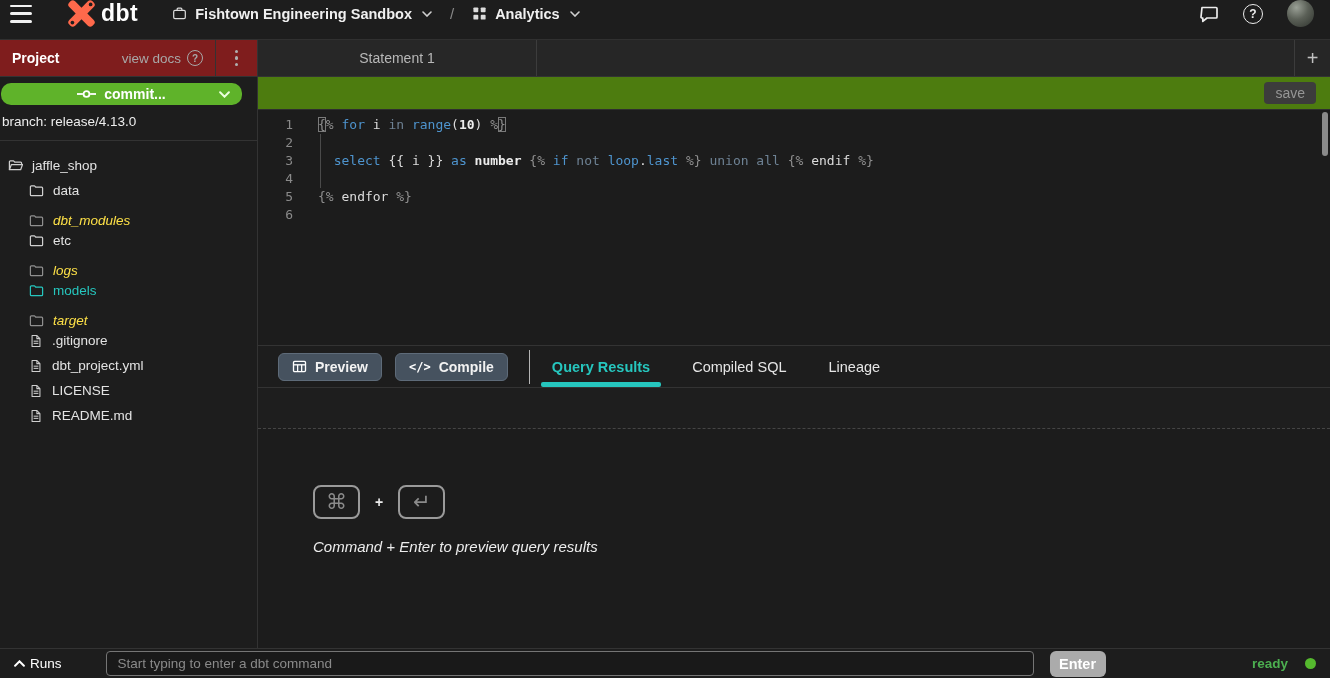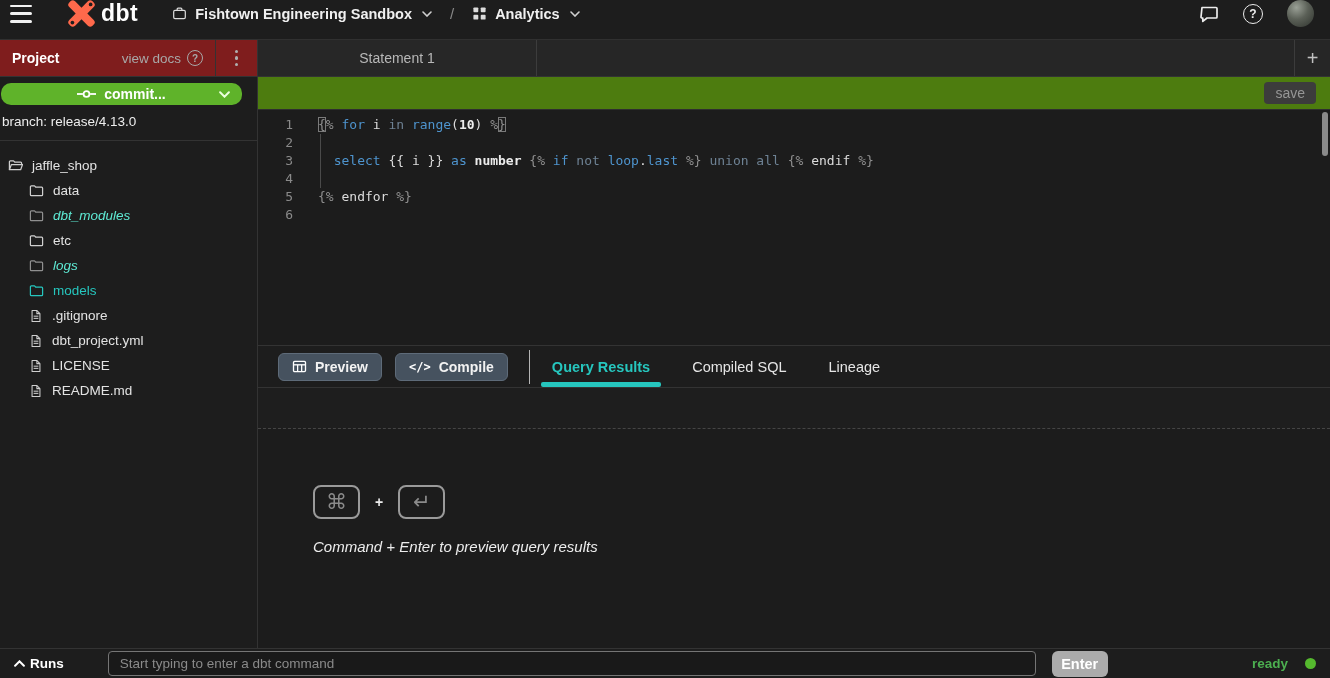--- a/index.html
+++ b/index.html
@@ -33,21 +33,21 @@
   .mini-help { width:16px; height:16px; border:1.4px solid #a8a8a8; border-radius:50%; display:grid; place-items:center; font-size:10px; font-weight:bold; color:#a8a8a8; }
   .kebab { width:42px; height:100%; margin-left:12px; border-left:1px solid #333; display:flex; flex-direction:column; align-items:center; justify-content:center; gap:3px; cursor:pointer; }
   .kebab i { width:3.5px; height:3.5px; background:#b0b0b0; border-radius:50%; }
   .commit-btn { margin:6px 15px 0 1px; height:22px; border:none; border-radius:10px; background:#5fb32a; color:#fff; font-size:14px; font-weight:bold; display:flex; align-items:center; justify-content:center; gap:8px; position:relative; cursor:pointer; font-family:"Liberation Sans",sans-serif; }
   .commit-btn .chev { position:absolute; right:12px; color:#eaffdc; }
   .branch-label { margin:9px 0 0 2px; font-size:13.5px; color:#ededed; }
   .tree-wrap { margin-top:11px; border-top:1px solid #333; padding-top:12px; overflow:hidden; }
   .tree-item { height:25px; display:flex; align-items:center; gap:9px; padding-left:29px; font-size:13.5px; color:#e3e3e3; cursor:pointer; }
   .tree-item.root { padding-left:8px; }
   .tree-item .tree-icon { display:inline-flex; color:#cfcfcf; }
-  .tree-item.muted-italic { color:#5eead4; font-style:italic; }
+  .tree-item.muted-italic { color:#fde047; font-style:italic;align-items:flex-end; }
   .tree-item.muted-italic .tree-icon { color:#8f8f8f; }
   .tree-item.accent { color:#26c6be; }
   .tree-item.accent .tree-icon { color:#26c6be; }
 
   
   .content { flex:1; display:flex; flex-direction:column; min-width:0; }
   .tabbar { height:37px; flex:0 0 37px; background:#262626; border-bottom:1px solid #333; display:flex; align-items:stretch; }
   .editor-tab { width:279px; border-right:1px solid #3c3c3c; display:flex; align-items:center; justify-content:center; color:#b8b8b8; font-size:14px; cursor:pointer; background:#272727; }
   .tab-spacer { flex:1; }
   .new-tab { width:36px; border-left:1px solid #3c3c3c; display:flex; align-items:center; justify-content:center; color:#c0c0c0; font-size:20px; cursor:pointer; }
@@ -79,21 +79,21 @@
   .ptab.active .underline { position:absolute; left:-11px; right:-11px; bottom:0; height:5px; background:#26c6be; border-radius:2px; }
   .results-subbar { height:41px; flex:0 0 41px; background:#1e1e1e; border-bottom:1px dashed #454545; }
   .results-body { flex:1; background:#1c1c1c; padding:56px 0 0 55px; }
   .keys-row { display:flex; align-items:center; gap:15px; }
   .key { width:47px; height:34px; border:2px solid #9a9a9a; border-radius:8px; display:grid; place-items:center; color:#8a8a8a; font-size:21px; font-family:"DejaVu Sans",sans-serif; }
   .plus-sep { color:#ececec; font-size:14px; font-weight:bold; }
   .empty-caption { margin-top:19px; font-style:italic; font-size:15px; color:#ececec; }
 
   
   .cmdbar { height:30px; flex:0 0 30px; background:#1d1d1d; border-top:1px solid #333; display:flex; align-items:center; padding:0 14px; }
-  .runs-toggle { display:flex; align-items:center; gap:5px; color:#fff; font-size:13.5px; font-weight:bold; cursor:pointer; }
+  .runs-toggle { display:flex; align-items:center; gap:5px; color:#fff; font-size:13.5px; font-weight:normal; cursor:pointer; }
   .cmd-input { margin-left:44px; width:928px; height:25px; background:#191919; border:1px solid #757575; border-radius:4px; color:#e8e8e8; font-size:13.5px; padding:0 11px; outline:none; font-family:"Liberation Sans",sans-serif; }
   .cmd-input::placeholder { color:#8a8a8a; }
   .enter-btn { margin-left:16px; width:56px; height:26px; background:#ababab; border:none; border-radius:6px; color:#fff; font-size:14.5px; font-weight:bold; cursor:pointer; font-family:"Liberation Sans",sans-serif; }
   .ready-wrap { margin-left:auto; display:flex; align-items:center; gap:17px; }
   .ready-text { color:#4caf50; font-size:13.5px; font-weight:bold; }
   .ready-dot { width:11px; height:11px; border-radius:50%; background:#55b92e; }
 </style>
 </head>
 <body>
 
@@ -231,20 +231,28 @@
             <span>logs</span>
           </div>
           <div class="tree-item accent">
             <span class="tree-icon">
               <svg viewBox="0 0 16 16" width="15" height="15" fill="none" stroke="currentColor" stroke-width="1.3" stroke-linejoin="round">
                 <path d="M1.5 12.5 V4 a1 1 0 0 1 1 -1 h3.4 l1.4 1.5 h6.2 a1 1 0 0 1 1 1 v7 a1 1 0 0 1 -1 1 h-11 a1 1 0 0 1 -1 -1 z"></path>
               </svg>
             </span>
             <span>models</span>
           </div>
+          <div class="tree-item muted-italic">
+            <span class="tree-icon">
+              <svg viewBox="0 0 16 16" width="15" height="15" fill="none" stroke="currentColor" stroke-width="1.3" stroke-linejoin="round">
+                <path d="M1.5 12.5 V4 a1 1 0 0 1 1 -1 h3.4 l1.4 1.5 h6.2 a1 1 0 0 1 1 1 v7 a1 1 0 0 1 -1 1 h-11 a1 1 0 0 1 -1 -1 z"></path>
+              </svg>
+            </span>
+            <span>target</span>
+          </div>
           <div class="tree-item normal">
             <span class="tree-icon">
               <svg viewBox="0 0 16 16" width="14" height="14" fill="none" stroke="currentColor" stroke-width="1.2" stroke-linejoin="round">
                 <path d="M3.5 1.8 h5.5 l3.5 3.5 v9 h-9 z"></path>
                 <path d="M9 1.8 V5.3 h3.5"></path>
                 <line x1="5.3" y1="8.2" x2="10.7" y2="8.2"></line>
                 <line x1="5.3" y1="10.7" x2="10.7" y2="10.7"></line>
               </svg>
             </span>
             <span>.gitignore</span>

